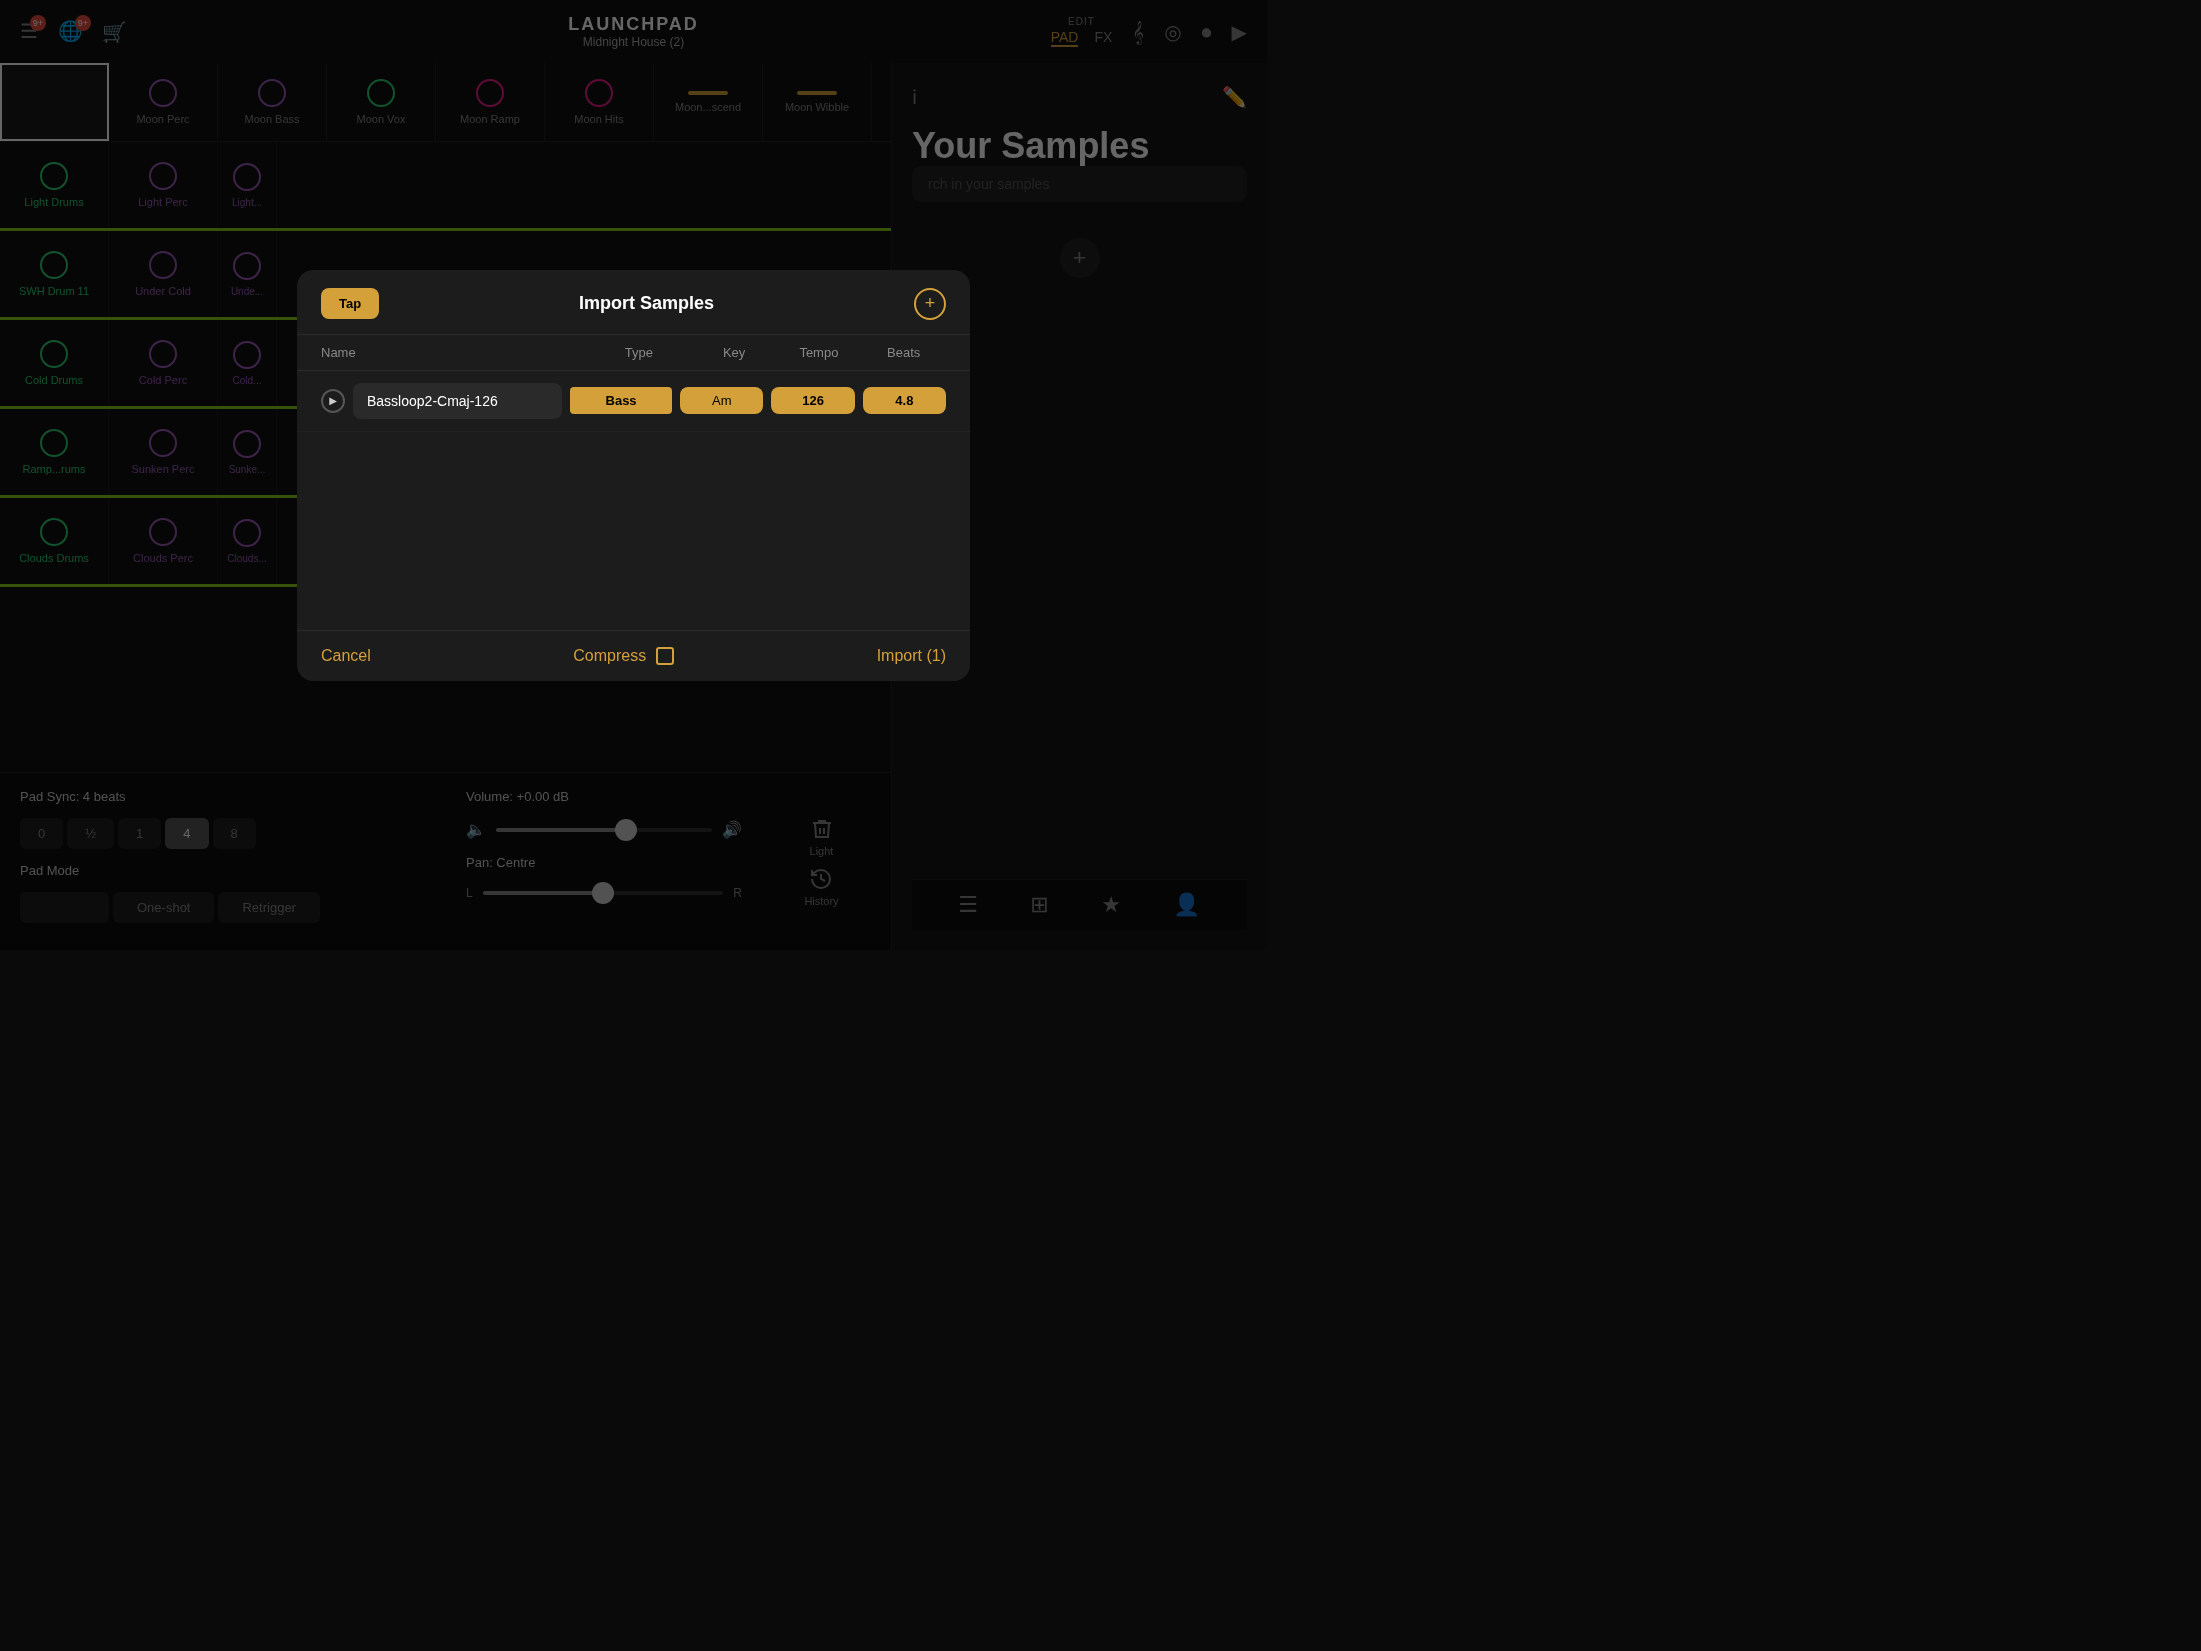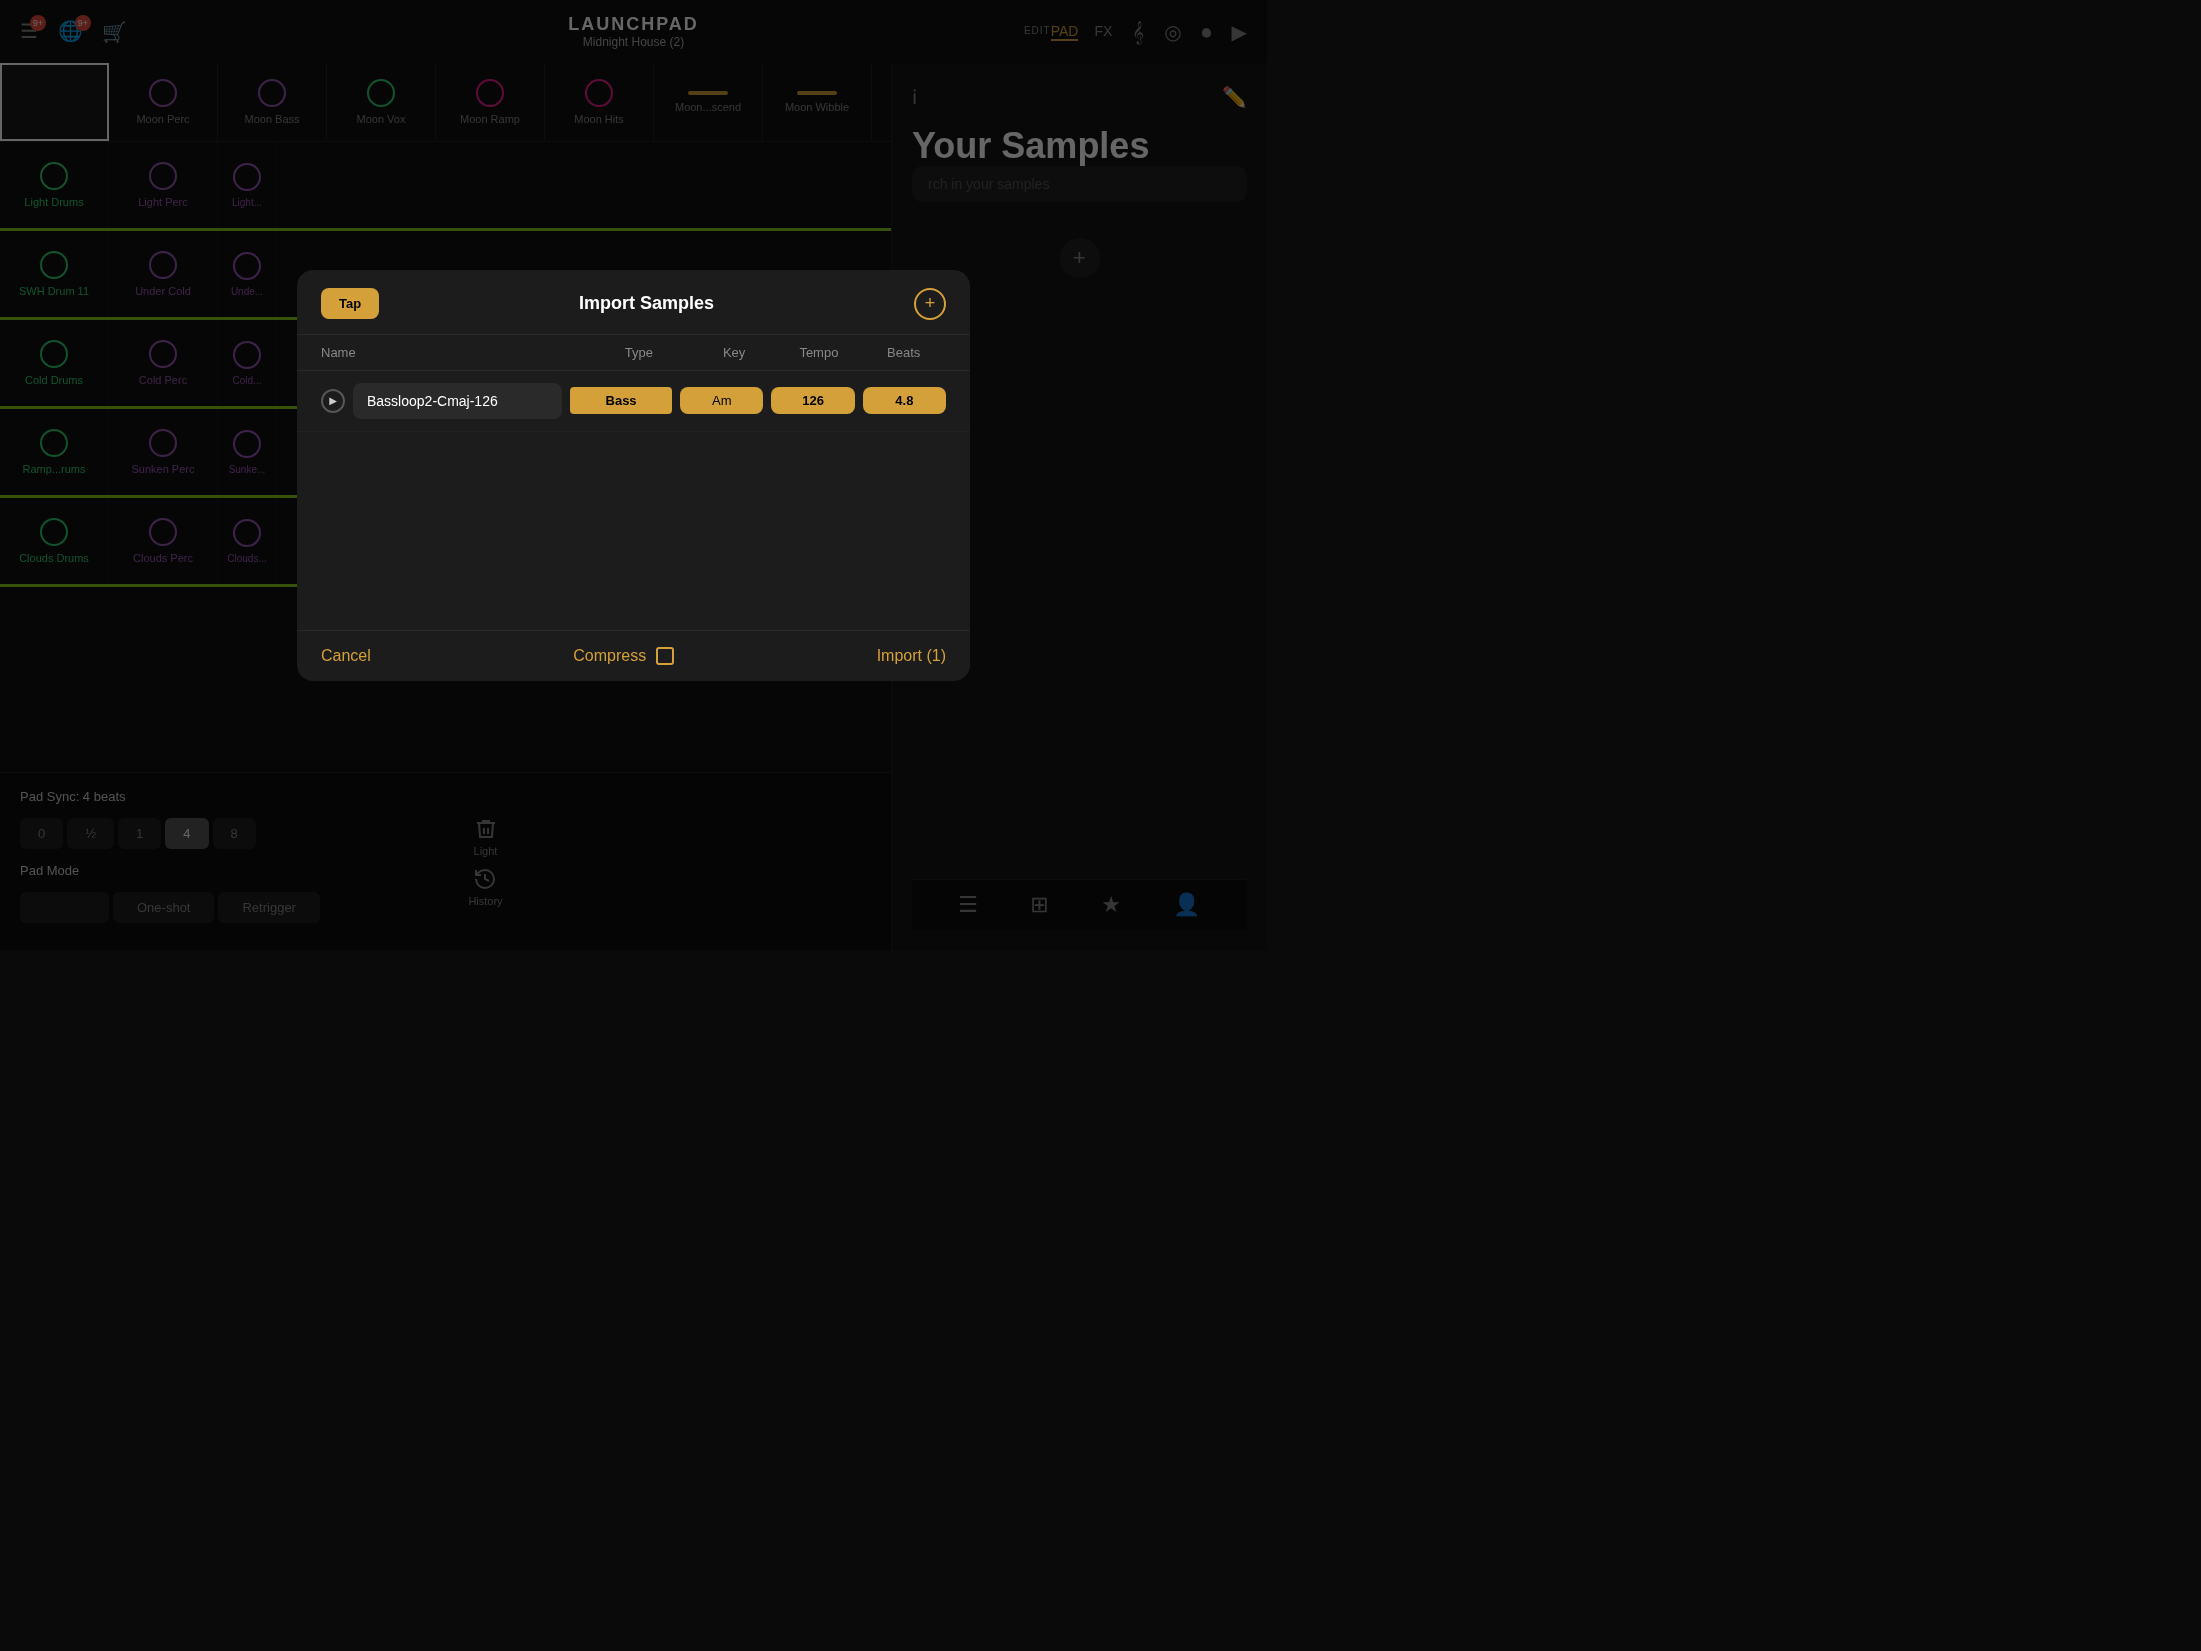--- a/index.html
+++ b/index.html
@@ -39,21 +39,21 @@
       font-size: 9px;
       display: flex; align-items: center; justify-content: center;
       color: #fff;
     }
     .icon-btn {
       color: #888;
       font-size: 20px;
       cursor: pointer;
       line-height: 1;
     }
-    .edit-section { display: flex; align-items: center; }
+    .edit-section { display: flex; flex-direction: column; align-items: center; }
     .edit-label { font-size: 10px; color: #888; letter-spacing: 1px; margin-bottom: 2px; }
     .edit-tabs { display: flex; gap: 16px; }
     .edit-tab { font-size: 14px; color: #888; cursor: pointer; }
     .edit-tab.active { color: #d4a03a; border-bottom: 2px solid #d4a03a; }
 
     
     .main-area {
       display: flex;
       height: calc(950px - 63px);
     }
@@ -580,20 +580,40 @@
           <button class="sync-btn">8</button>
         </div>
         <div class="pad-mode-label">Pad Mode</div>
         <div class="mode-buttons">
           <button class="mode-btn" style="width:89px;"></button>
           <button class="mode-btn">One-shot</button>
           <button class="mode-btn">Retrigger</button>
         </div>
       </div>
 
+      <div class="bottom-middle">
+        <div class="vol-label">Volume: +0.00 dB</div>
+        <div class="slider-row">
+          <span style="color:#888; font-size:16px;">🔈</span>
+          <div class="slider-track" style="position:relative;">
+            <div class="slider-fill" style="width:60%;"></div>
+            <div class="slider-thumb" style="left:60%;"></div>
+          </div>
+          <span style="color:#888; font-size:16px;">🔊</span>
+        </div>
+        <div class="pan-label">Pan: Centre</div>
+        <div class="slider-row">
+          <span class="lr-label">L</span>
+          <div class="slider-track" style="position:relative;">
+            <div class="slider-fill" style="width:50%;"></div>
+            <div class="slider-thumb" style="left:50%;"></div>
+          </div>
+          <span class="lr-label">R</span>
+        </div>
+      </div>
 
       <div class="bottom-right">
         <div class="delete-btn">
           <svg width="24" height="24" viewBox="0 0 24 24" fill="none" stroke="#888" stroke-width="2">
             <polyline points="3 6 5 6 21 6"></polyline>
               <path d="M19 6l-1 14H6L5 6"></path>
               <path d="M10 11v6"></path>
               <path d="M14 11v6"></path>
               <path d="M9 6V4h6v2"></path>
           </svg>

